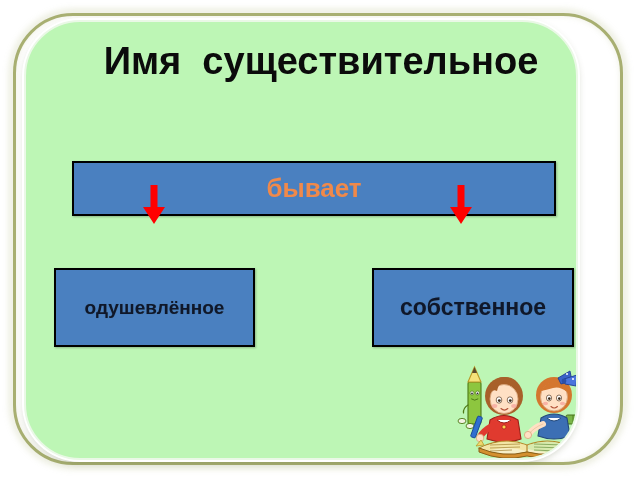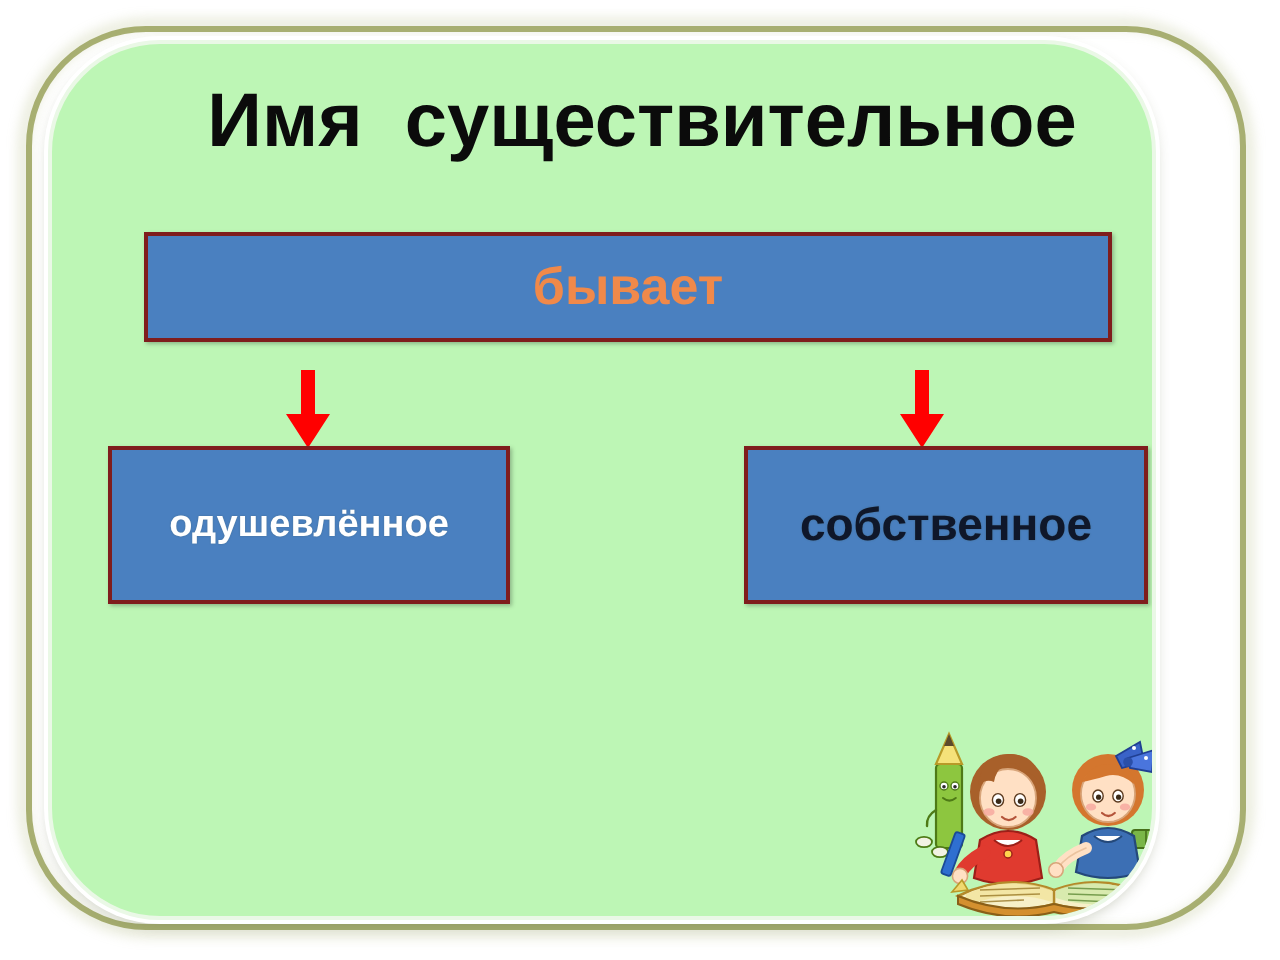--- a/index.html
+++ b/index.html
@@ -76,27 +76,28 @@
     color: #0b0b0b;
     letter-spacing: 0px;
     white-space: pre;
     line-height: 1.05;
   }
 
   
   .nbox {
     position: absolute;
     background: #4a80c0;
-    border: 2px solid #7f1d1d;
+    border: 2px solid #000000;
     box-sizing: border-box;
     display: flex;
     align-items: center;
     justify-content: center;
     text-align: center;
     box-shadow: 1px 1px 2px rgba(0,0,0,0.25);
+    margin-top: 45px;
   }
 
   
   .box-byvaet {
     left: 46px;
     top: 94px;
     width: 484px;
     height: 55px;
   }
   .box-byvaet .btext {
@@ -107,21 +108,21 @@
   }
 
   
   .box-left {
     left: 28px;
     top: 201px;
     width: 201px;
     height: 79px;
   }
   .box-left .btext {
-    color: #ffffff;
+    color: #0f172a;
     font-size: 19px;
     font-weight: bold;
     line-height: 1.25;
     text-shadow: 0 0 1px rgba(60,60,0,0.25);
   }
 
   .box-right {
     left: 346px;
     top: 201px;
     width: 202px;

